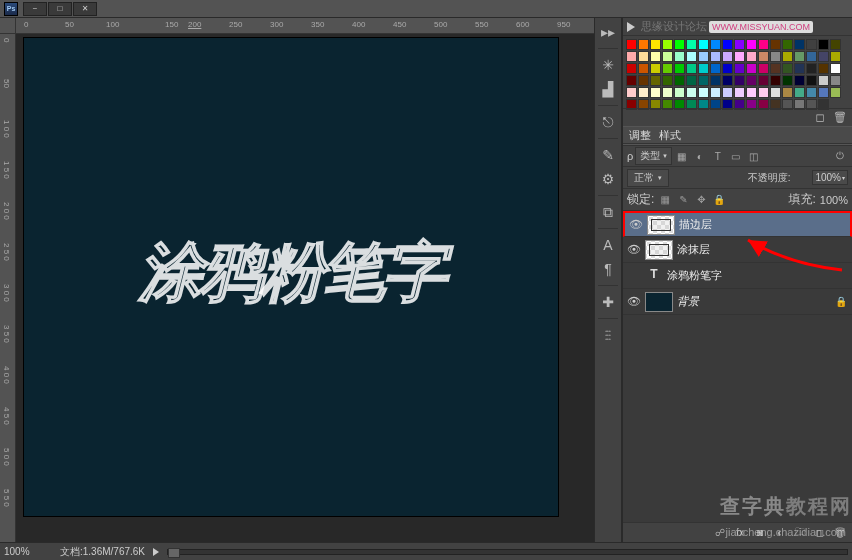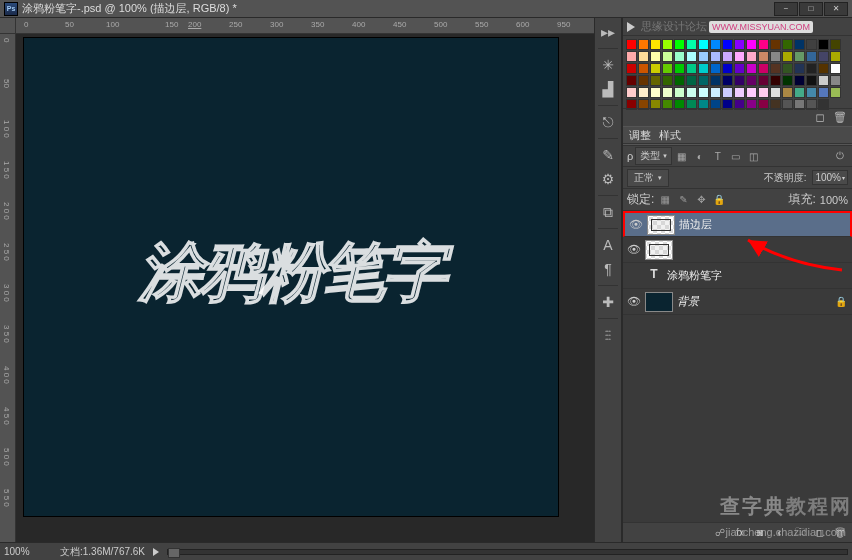--- a/index.html
+++ b/index.html
@@ -46,21 +46,21 @@
 .layers-tabs { height: 20px; display: flex; align-items: center; gap: 2px; padding: 2px 2px 0; }
 .layers-tabs .tab { padding: 2px 6px; font-size: 11px; color: #ccc; cursor: pointer; border: 1px solid transparent; border-bottom: none; }
 .layers-tabs .tab.active { background: #535353; border-color: #222; border-radius: 3px 3px 0 0; }
 .layers-tabs .menu { margin-left: auto; padding: 0 4px; cursor: pointer; }
 
 .filter-row { height: 22px; display: flex; align-items: center; gap: 2px; padding: 0 4px; background: #424242; border-top: 1px solid #333; border-bottom: 1px solid #333; }
 .filter-row .sel { background: #4a4a4a; border: 1px solid #333; padding: 1px 4px; font-size: 10px; color: #ccc; cursor: pointer; display: flex; align-items: center; gap: 3px; }
 .filter-row .sel::after { content: "▾"; font-size: 7px; }
 .filter-row .fb { width: 16px; height: 16px; display: flex; align-items: center; justify-content: center; cursor: pointer; color: #aaa; font-size: 10px; }
 
-.blend-row { height: 22px; display: flex; align-items: center; padding: 0 4px; gap: 4px; border-bottom: 1px solid #333; }
+.blend-row { height: 22px; display: flex; align-items: center; padding: 0 4px; gap: 20px; border-bottom: 1px solid #333; }
 .blend-row .sel { background: #4a4a4a; border: 1px solid #333; padding: 1px 6px; font-size: 10px; color: #ccc; cursor: pointer; display: flex; align-items: center; gap: 4px; }
 .blend-row .sel::after { content: "▾"; font-size: 7px; }
 .blend-row .lbl { font-size: 10px; color: #ccc; margin-left: auto; margin-right: 2px; }
 .blend-row .pct { background: #4a4a4a; border: 1px solid #333; padding: 1px 2px; font-size: 10px; color: #ccc; display: flex; align-items: center; gap: 1px; }
 .blend-row .pct::after { content: "▾"; font-size: 6px; }
 
 .lock-row { height: 22px; display: flex; align-items: center; padding: 0 4px; gap: 4px; border-bottom: 1px solid #333; }
 .lock-row .lbl { font-size: 12px; color: #ccc; }
 .lock-row .li { width: 14px; height: 14px; display: flex; align-items: center; justify-content: center; cursor: pointer; color: #999; font-size: 10px; }
 .lock-row .spacer { margin-left: auto; }
@@ -93,21 +93,20 @@
 
 .watermark1 { position: absolute; right: 0; bottom: 40px; font-size: 28px; font-weight: bold; color: rgba(255,255,255,0.4); font-family: "SimSun"; letter-spacing: 2px; }
 .watermark1 span { font-size: 20px; }
 .watermark2 { position: absolute; right: 6px; bottom: 22px; font-size: 11px; color: rgba(255,255,255,0.45); }
 </style>
 </head>
 <body>
 
 <div class="title-bar">
   <div class="ps-icon">Ps</div>
-  <div class="title">涂鸦粉笔字-.psd @ 100% (描边层, RGB/8) *</div>
   <div class="win-btn">−</div>
   <div class="win-btn">□</div>
   <div class="win-btn">✕</div>
 </div>
 
 <div class="main-area">
 
   <div class="canvas-wrap">
     <div class="ruler-corner"></div>
     <div class="ruler-h" id="ruler-h">
@@ -346,20 +345,21 @@
             <div class="thumb checker">
               <div class="tl"></div>
             </div>
             <div class="lname">描边层</div>
           </div>
           <div class="layer">
             <div class="eye">👁</div>
             <div class="thumb checker">
               <div class="tl"></div>
             </div>
+            <div class="lname">涂抹层</div>
           </div>
           <div class="layer">
             <div class="eye off">👁</div>
             <div class="ttype">T</div>
             <div class="lname">涂鸦粉笔字</div>
           </div>
           <div class="layer">
             <div class="eye">👁</div>
             <div class="thumb dark"></div>
             <div class="lname italic">背景</div>

